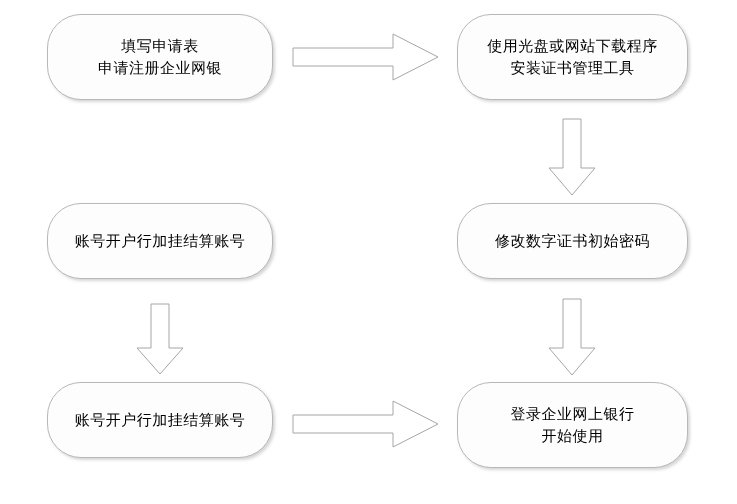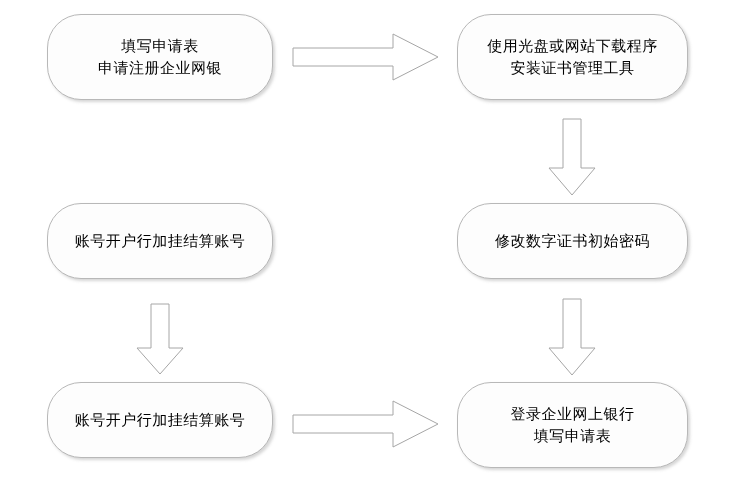--- a/index.html
+++ b/index.html
@@ -96,16 +96,16 @@
   </div>
 
   <div class="arrow" style="left:292px; top:400px; width:147px; height:48px;">
     <svg width="147" height="48" viewBox="0 0 147 48">
       <polygon points="1,15 101,15 101,1 146,24 101,47 101,33 1,33" fill="#ffffff" stroke="#a6a6a6" stroke-width="1"></polygon>
     </svg>
   </div>
 
   <div class="node" style="left:457px; top:382px; width:231px; height:86px;">
     <span class="label">登录企业网上银行
-填写申请表</span>
+开始使用</span>
   </div>
 
 </div>
 
 </body></html>

